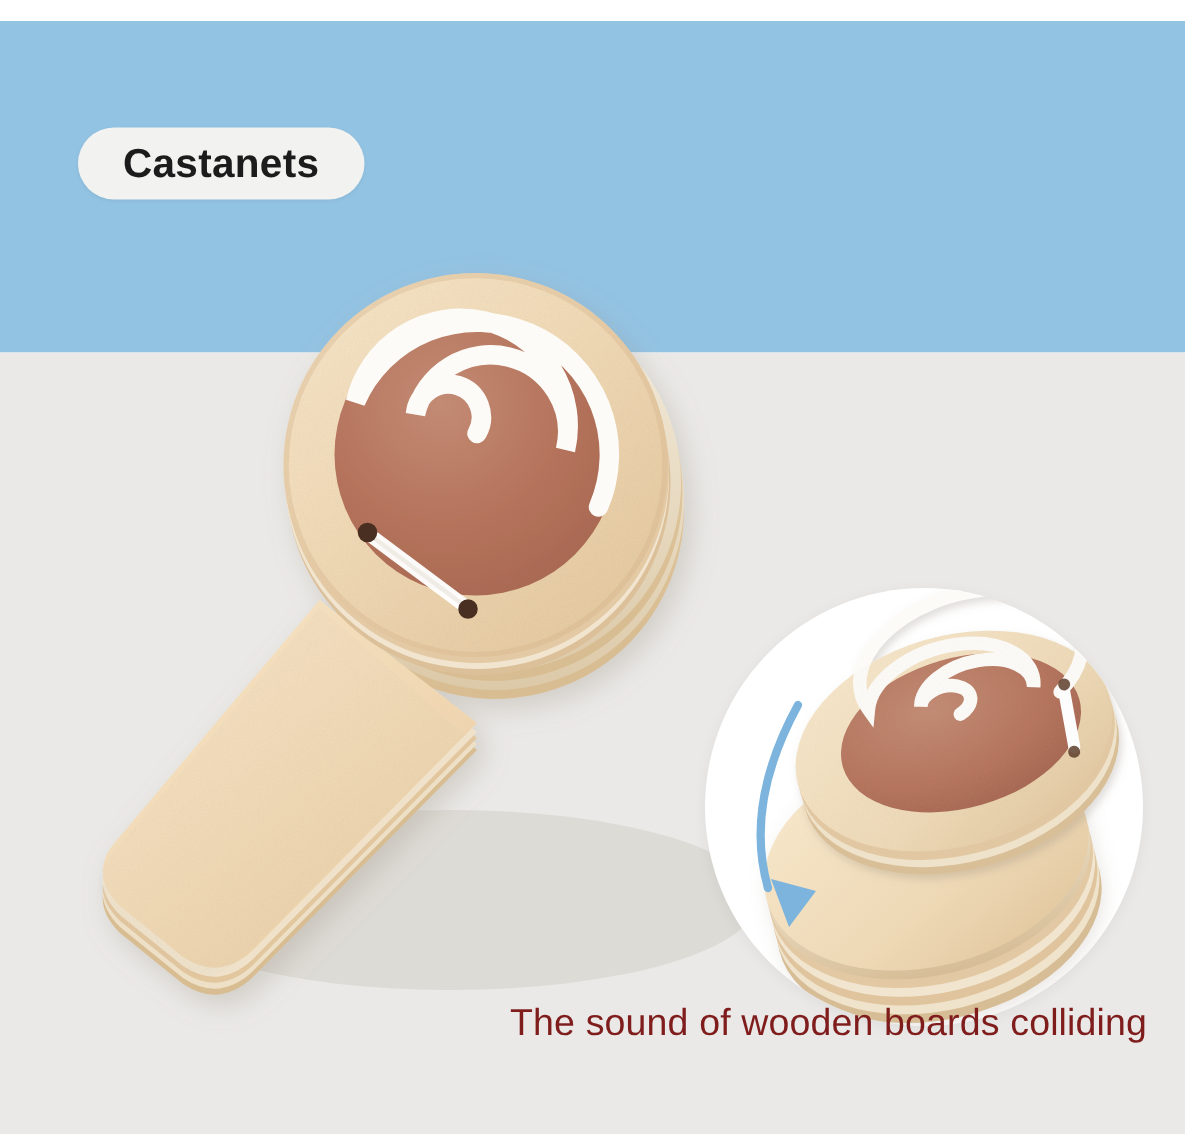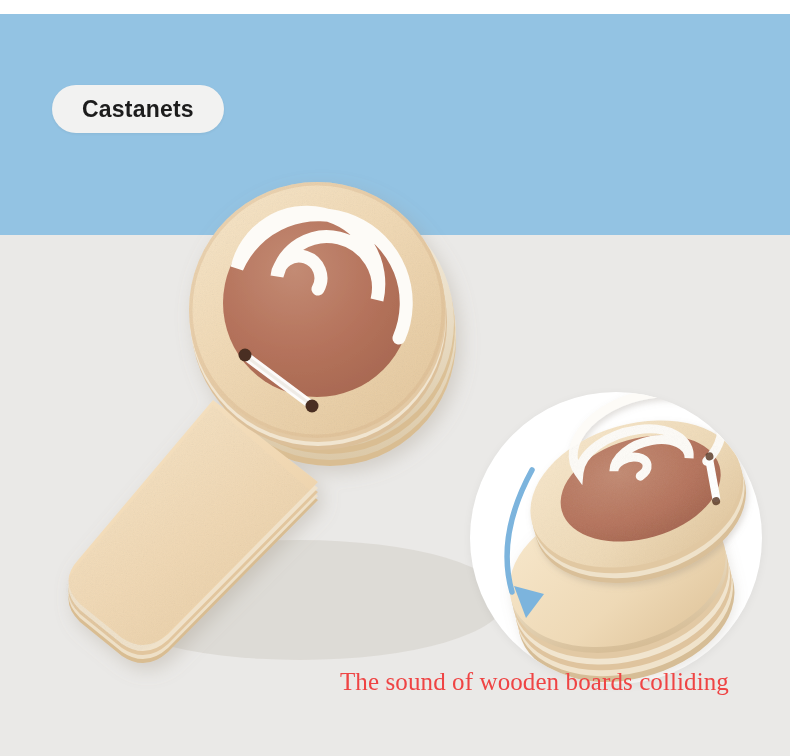--- a/index.html
+++ b/index.html
@@ -44,21 +44,21 @@
     left: 52px;
     top: 85px;
     height: 48px;
     padding: 0 30px;
     display: flex;
     align-items: center;
     border-radius: 24px;
     box-shadow: 0 1px 3px rgba(0,0,0,0.06);
   }
   .title-pill-label {
-    font-size: 23px;
+    font-size: 27px;
     font-weight: bold;
     letter-spacing: 0.2px;
     white-space: nowrap;
   }
 
   
   .caption {
     position: absolute;
     left: 340px;
     top: 668px;
@@ -302,15 +302,15 @@
         </g>
 
         <g>
           <path d="M 48 64 Q 12 130 28 186" fill="none" stroke="#7cb4dd" stroke-width="5.5" stroke-linecap="round" transform="translate(14,14)"></path>
           <path d="M 30 180 L 42 212 L 60 188 Z" fill="#7cb4dd" transform="translate(14,14)"></path>
         </g>
       </g>
     </svg>
   </div>
 
-  <div class="caption no-select" id="caption" style="color: #ef4444; font-family: Liberation Serif, serif;">The sound of wooden boards colliding</div>
+  <div class="caption no-select" id="caption" style="color: #7f1d1d;">The sound of wooden boards colliding</div>
 
 </div>
 
 </body></html>

